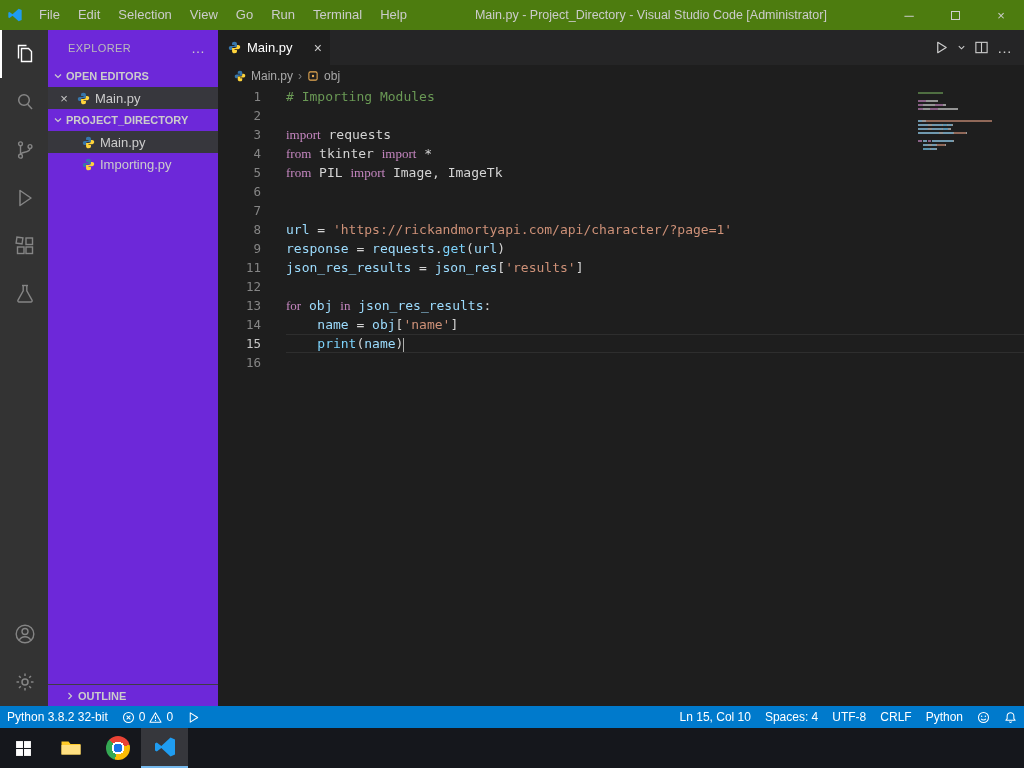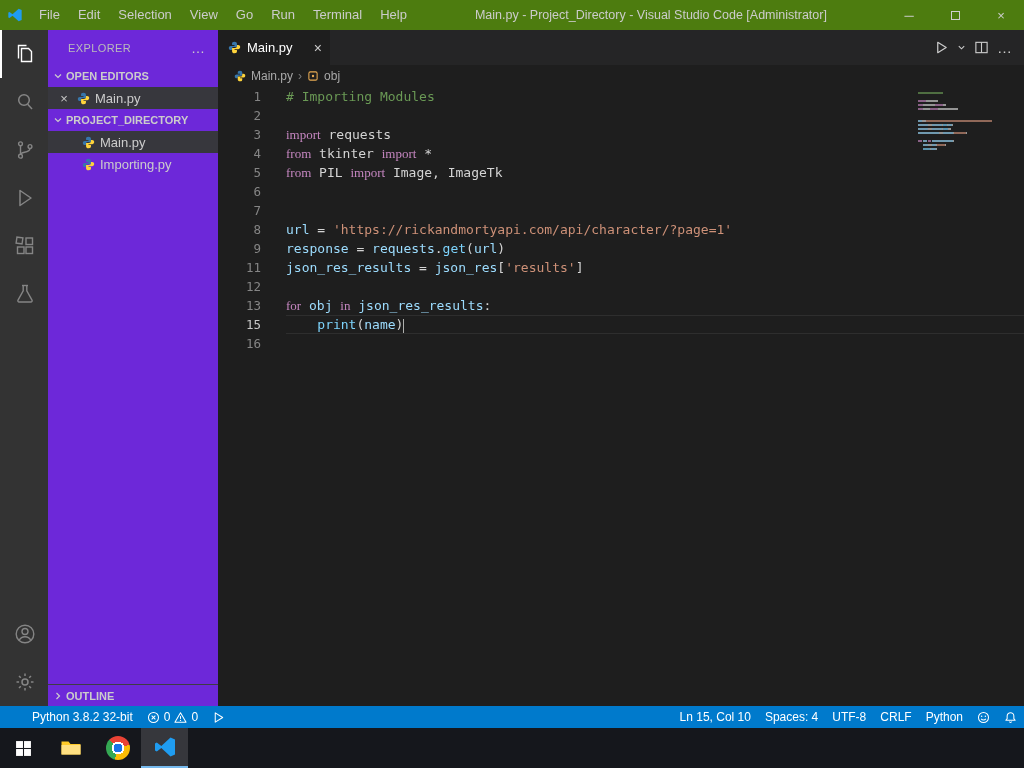--- a/index.html
+++ b/index.html
@@ -29,21 +29,21 @@
   
   .sidebar { width:170px; background:#6d28d9; display:flex; flex-direction:column; flex:none; }
   .sidebar-header { height:35px; display:flex; align-items:center; padding:0 12px 0 20px; flex:none; }
   .sidebar-header .sh-label { flex:1; font-size:11px; color:#bbbbbb; letter-spacing:0.4px; }
   .sh-more { color:#cccccc; font-size:14px; letter-spacing:1px; }
   .section-header { height:22px; display:flex; align-items:center; gap:3px; padding-left:5px; font-size:11px; font-weight:bold; color:#cccccc; flex:none; }
   .oe-item { height:22px; display:flex; align-items:center; gap:5px; padding-left:8px; background:#37373d; color:#cccccc; flex:none; }
   .oe-close { width:16px; text-align:center; color:#c5c5c5; font-size:13px; }
   .file-item { height:22px; display:flex; align-items:center; gap:5px; padding-left:34px; color:#cccccc; flex:none; }
   .file-item.selected { background:#37373d; }
-  .outline-section { margin-top:auto; border-top:1px solid #3e3e42; height:22px; display:flex; align-items:center; gap:3px; padding-left:5px; font-size:11px; font-weight:bold; color:#cccccc; flex:none; }
+  .outline-section { margin-top:auto; border-top:1px solid #3e3e42; height:22px; display:flex; align-items:center; gap:3px; padding-left:17px; font-size:11px; font-weight:bold; color:#cccccc; flex:none; }
 
   
   .editor-region { flex:1; display:flex; flex-direction:column; background:#1e1e1e; min-width:0; position:relative; }
   .tabbar { height:35px; background:#252526; display:flex; align-items:stretch; flex:none; }
   .tab { width:112px; background:#1e1e1e; color:#ffffff; display:flex; align-items:center; gap:6px; padding:0 8px 0 10px; font-size:13px; }
   .tab-close { margin-left:auto; color:#cccccc; font-size:14px; }
   .editor-actions { margin-left:auto; display:flex; align-items:center; gap:8px; padding-right:12px; color:#cccccc; }
   .ea-more { font-size:15px; color:#cccccc; }
   .breadcrumbs { height:22px; display:flex; align-items:center; gap:5px; padding-left:16px; font-size:12px; color:#a9a9a9; flex:none; }
   .bc-sep { color:#7a7a7a; }
@@ -63,21 +63,21 @@
   .tok-func    { color:#7dd3fc; }
   .tok-link    { color:#CE9178; }
   .cursor { display:inline-block; width:1px; height:14px; background:#aeafad; vertical-align:middle; }
 
   
   .minimap { position:absolute; top:5px; right:14px; width:92px; }
   .mm-line { height:2px; margin-bottom:2px; white-space:nowrap; }
   .mm-tok { display:inline-block; height:2px; background:currentColor; opacity:0.65; vertical-align:top; }
 
   
-  .statusbar { height:22px; background:#007acc; color:#ffffff; display:flex; align-items:center; font-size:12px; flex:none;padding-left:25px; }
+  .statusbar { height:22px; background:#007acc; color:#ffffff; display:flex; align-items:center; font-size:12px; flex:none; }
   .sb-item { padding:0 7px; height:22px; display:flex; align-items:center; gap:4px; white-space:nowrap; }
   .sb-right { margin-left:auto; display:flex; }
   .sb-item svg { display:block; }
 
   
   .taskbar { height:40px; background:#15171c; display:flex; align-items:stretch; flex:none; }
   .task-btn { width:47px; display:flex; align-items:center; justify-content:center; }
   .task-btn.active { background:rgba(255,255,255,0.14); border-bottom:2px solid #76b9ed; }
 
   .chrome-ball { width:24px; height:24px; border-radius:50%;
@@ -305,20 +305,24 @@
             <div class="line-content"><span class="tok-var">json_res_results</span><span class="tok-plain"> = </span><span class="tok-var">json_res</span><span class="tok-plain">[</span><span class="tok-string">'results'</span><span class="tok-plain">]</span></div>
           </div>
           <div class="code-line">
             <div class="line-num">12</div>
             <div class="line-content"></div>
           </div>
           <div class="code-line">
             <div class="line-num">13</div>
             <div class="line-content"><span class="tok-keyword">for</span><span class="tok-plain"> </span><span class="tok-var">obj</span><span class="tok-plain"> </span><span class="tok-keyword">in</span><span class="tok-plain"> </span><span class="tok-var">json_res_results</span><span class="tok-plain">:</span></div>
           </div>
+          <div class="code-line">
+            <div class="line-num">14</div>
+            <div class="line-content"><span class="tok-plain">    </span><span class="tok-var">name</span><span class="tok-plain"> = </span><span class="tok-var">obj</span><span class="tok-plain">[</span><span class="tok-string">'name'</span><span class="tok-plain">]</span></div>
+          </div>
           <div class="code-line current">
             <div class="line-num">15</div>
             <div class="line-content"><span class="tok-plain">    </span><span class="tok-func">print</span><span class="tok-plain">(</span><span class="tok-var">name</span><span class="tok-plain">)</span><span class="cursor"></span></div>
           </div>
           <div class="code-line">
             <div class="line-num">16</div>
             <div class="line-content"></div>
           </div>
         </div>
       <div class="minimap" id="minimap">

